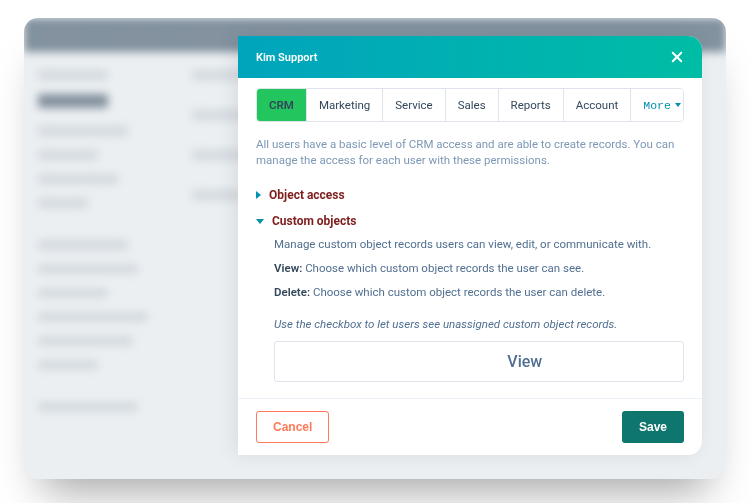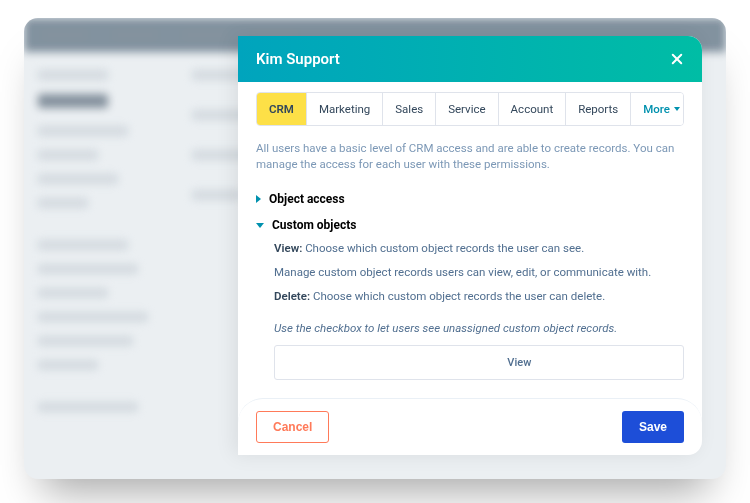--- a/index.html
+++ b/index.html
@@ -14,57 +14,57 @@
   .bg-body{display:flex; height:calc(100% - 34px);}
   .bg-side{width:150px; padding:18px 14px;}
   .bg-line{height:10px;background:#c8d1d8;border-radius:3px;margin-bottom:14px;}
   .bg-head{height:14px;width:70px;background:#33475b;border-radius:3px;margin-bottom:18px;}
   .bg-main{flex:1;padding:18px;}
   .bg-row{height:10px;background:#c8d1d8;border-radius:3px;margin-bottom:14px;max-width:180px;}
   .panel-shadow{position:absolute;inset:0;background:rgba(10,30,45,.04);}
 
   
   .panel { position:absolute; top:18px; right:24px; bottom:24px; width:464px; background:#fff; border-top-right-radius:14px; border-bottom-right-radius:14px; display:flex; flex-direction:column; overflow:hidden; box-shadow:-4px 0 20px rgba(0,0,0,.08);}
-  .panel-header{ background:linear-gradient(90deg,#00a4bd 0%,#00bda5 100%); color:#fff; padding:14px 18px; display:flex; align-items:center; justify-content:space-between; font-weight:600; font-size:15px;}
+  .panel-header{ background:linear-gradient(90deg,#00a4bd 0%,#00bda5 100%); color:#fff; padding:14px 18px; display:flex; align-items:center; justify-content:space-between; font-weight:600; font-size:11px;}
   .close{ width:14px; height:14px; cursor:pointer;}
   .close::before,.close::after{content:"";position:absolute;width:14px;height:2px;background:#fff;border-radius:1px;}
   .close{position:relative;}
   .close::before{transform:rotate(45deg);top:6px;} .close::after{transform:rotate(-45deg);top:6px;}
 
   .tabs{ display:flex; border:1px solid #dfe3eb; border-radius:4px; margin:10px 18px 0 18px; overflow:hidden; font-size:11.5px;}
   .tab{flex:1 0 auto; padding:9px 12px; text-align:center; color:#33475b; border-right:1px solid #dfe3eb; cursor:pointer; background:#fff;}
   .tab:last-child{border-right:none;}
-  .tab.active{background:#fde047; font-weight:600;}
-  .tab.more{color:#0091ae; font-weight:500; display:flex; align-items:center; justify-content:center; gap:4px;}
+  .tab.active{background:#22c55e; font-weight:600;}
+  .tab.more{color:#0091ae; font-weight:500; display:flex; align-items:center; justify-content:center; gap:4px;font-family:Liberation Mono, monospace;}
   .caret{width:0;height:0;border-left:3px solid transparent;border-right:3px solid transparent;border-top:4px solid currentColor;display:inline-block;}
 
   .panel-body{flex:1; overflow:auto; padding:14px 18px 0 18px; font-size:11.5px; color:#33475b;}
   .h-title{font-weight:700; font-size:13px; color:#33475b; margin-bottom:4px;}
   .desc{color:#7c98b6; line-height:1.4; margin-bottom:14px;}
 
-  .section{ display:flex; align-items:center; gap:8px; font-weight:700; color:#000000; font-size:12px; padding:6px 0; cursor:pointer;}
+  .section{ display:flex; align-items:center; gap:8px; font-weight:700; color:#7f1d1d; font-size:12px; padding:6px 0; cursor:pointer;}
   .section .chev{width:0;height:0;display:inline-block;}
   .chev.right{border-top:4px solid transparent;border-bottom:4px solid transparent;border-left:5px solid #0091ae;}
   .chev.down{border-left:4px solid transparent;border-right:4px solid transparent;border-top:5px solid #0091ae;}
 
   .sub{padding:2px 0 10px 18px;}
   .sub p{color:#516f90; margin-bottom:8px; line-height:1.4;}
   .sub b{color:#33475b; font-weight:600;}
   .hint{font-style:italic;color:#7c98b6;margin-top:16px;margin-bottom:12px;}
 
   .table{border:1px solid #dfe3eb; border-radius:3px; overflow:hidden;}
-  .thead{display:flex; font-size:11px; color:#516f90; font-weight:500;}
+  .thead{display:flex; font-size:16px; color:#516f90; font-weight:500;}
   .th,.td{padding:10px 12px;}
   .col-name{flex:1.2;}
   .col-v,.col-e,.col-d{flex:1; text-align:left;}
 
-  .footer{display:flex; align-items:center; justify-content:space-between; padding:12px 18px; border-top:1px solid #eaf0f6;border-radius:25px;}
+  .footer{display:flex; align-items:center; justify-content:space-between; padding:12px 18px; border-top:1px solid #eaf0f6;}
   .btn{padding:8px 16px; border-radius:3px; font-size:12px; font-weight:600; cursor:pointer; border:1px solid transparent;}
   .btn-cancel{background:#fff; color:#ff7a59; border-color:#ff7a59;}
-  .btn-save{background:#1d4ed8; color:#fff;}
+  .btn-save{background:#0f766e; color:#fff;}
 </style>
 </head>
 <body>
 
 <div class="stage">
   <div class="bg-wrap">
     <div class="bg-page">
       <div class="bg-top">
         <div class="chip"></div>
           <div class="chip"></div>
@@ -101,46 +101,46 @@
 
     <div class="panel">
       <div class="panel-header">
         <span>Kim Support</span>
         <span class="close"></span>
       </div>
 
       <div class="tabs">
         <div class="tab active">CRM</div>
         <div class="tab">Marketing</div>
+        <div class="tab">Service</div>
         <div class="tab">Sales</div>
-        <div class="tab">Service</div>
+        <div class="tab">Reports</div>
         <div class="tab">Account</div>
-        <div class="tab">Reports</div>
         <div class="tab more">
           <span>More</span>
           <span class="caret"></span>
         </div>
       </div>
 
       <div class="panel-body">
         <div class="desc">All users have a basic level of CRM access and are able to create records. You can manage the access for each user with these permissions.</div>
 
         <div class="section">
           <span class="chev right"></span>
           <span>Object access</span>
         </div>
 
         <div class="section">
           <span class="chev down"></span>
           <span>Custom objects</span>
         </div>
 
         <div class="sub">
+          <p>Manage custom object records users can view, edit, or communicate with.</p>
           <p><b>View:</b><span> Choose which custom object records the user can see.</span></p>
-          <p>Manage custom object records users can view, edit, or communicate with.</p>
           <p><b>Delete:</b><span> Choose which custom object records the user can delete.</span></p>
           <p class="hint">Use the checkbox to let users see unassigned custom object records.</p>
 
           <div class="table">
             <div class="thead">
               <div class="th col-name"></div>
               <div class="th col-v">View</div>
             </div>
 
           </div>

